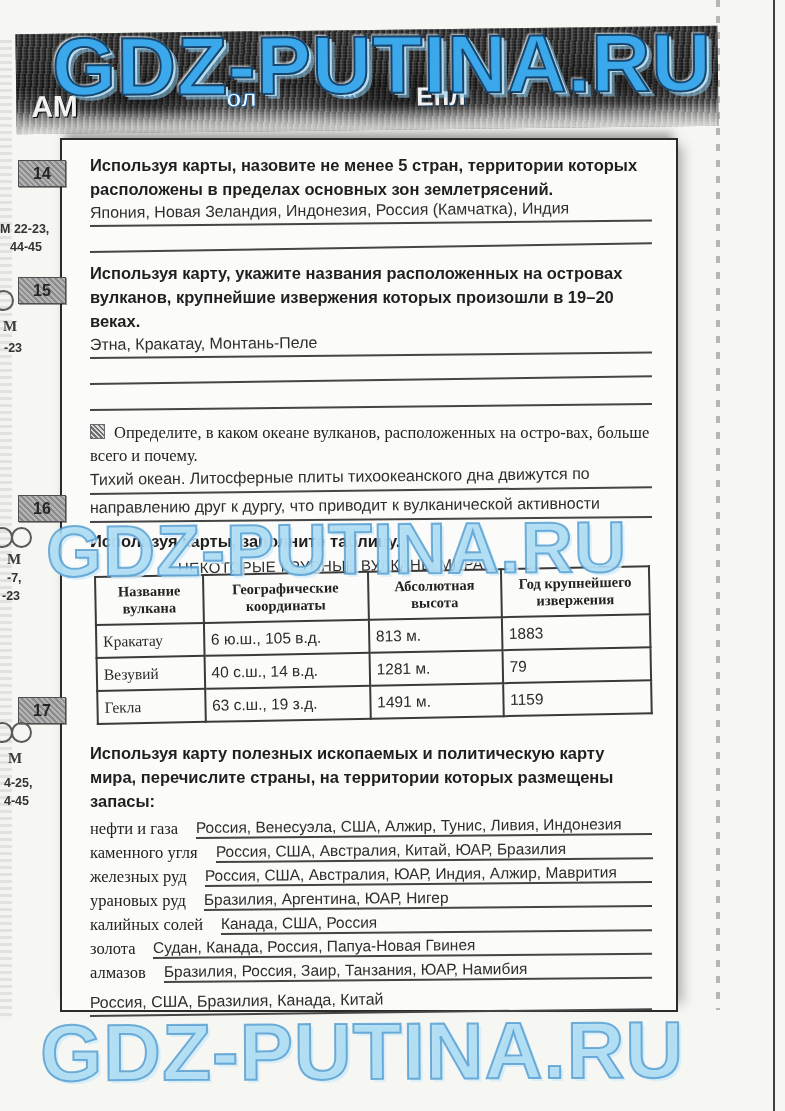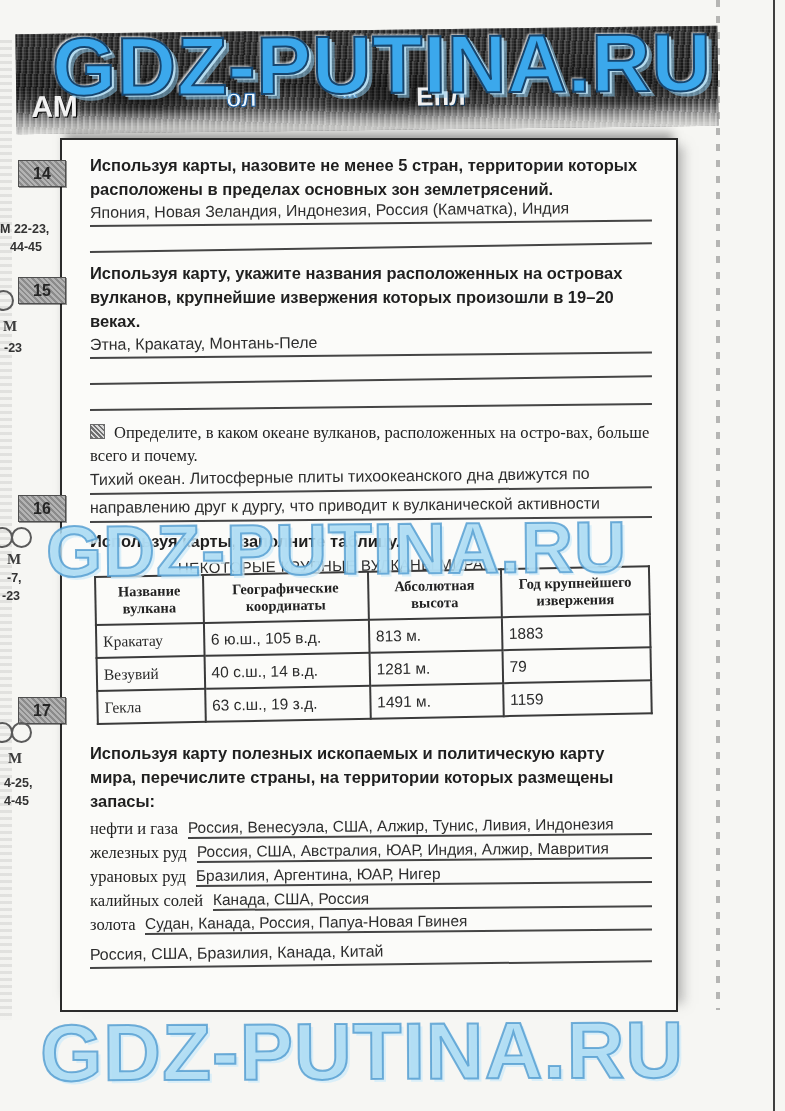--- a/index.html
+++ b/index.html
@@ -106,21 +106,21 @@
   table.volcano th,table.volcano td{border:2px solid #3a3a3a;padding:2px 6px;}
   table.volcano th{
     font-family:"Liberation Serif",serif;font-weight:bold;font-size:14.5px;line-height:17px;
     text-align:center;height:42px;color:#222;
   }
   table.volcano td{height:27px;vertical-align:middle;color:#2b2b2b;}
   td.vol-name{font-family:"Liberation Serif",serif;}
   td.vol-year{vertical-align:top;}
   .c1{width:104px;} .c2{width:166px;} .c3{width:132px;} .c4{width:150px;}
   
-  .res-row{display:flex;align-items:flex-end;height:24px;}
+  .res-row{display:flex;align-items:flex-end;height:24px;gap:8px;}
   .res-label{
     font-family:"Liberation Serif",serif;font-size:16.5px;white-space:nowrap;
     padding-right:10px;color:#222;line-height:20px;
   }
   .res-ans{
     flex:1;font-size:15.5px;line-height:19px;color:#2e2e2e;white-space:nowrap;
     border-bottom:2px solid #454545;transform:rotate(-0.5deg);transform-origin:left bottom;
     padding-bottom:0;
   }
   
@@ -240,33 +240,41 @@
       </table>
     <div class="spacer16"></div>
 
     <div class="prompt">Используя карту полезных ископаемых и политическую карту мира, перечислите страны, на территории которых размещены запасы:</div>
     <div class="spacer2"></div>
     <div class="res-row">
       <span class="res-label">нефти и газа</span>
       <span class="res-ans">Россия, Венесуэла, США, Алжир, Тунис, Ливия, Индонезия</span>
     </div>
     <div class="res-row">
+      <span class="res-label">каменного угля</span>
+      <span class="res-ans">Россия, США, Австралия, Китай, ЮАР, Бразилия</span>
+    </div>
+    <div class="res-row">
       <span class="res-label">железных руд</span>
       <span class="res-ans">Россия, США, Австралия, ЮАР, Индия, Алжир, Маврития</span>
     </div>
     <div class="res-row">
       <span class="res-label">урановых руд</span>
       <span class="res-ans">Бразилия, Аргентина, ЮАР, Нигер</span>
     </div>
     <div class="res-row">
       <span class="res-label">калийных солей</span>
       <span class="res-ans">Канада, США, Россия</span>
     </div>
     <div class="res-row">
       <span class="res-label">золота</span>
       <span class="res-ans">Судан, Канада, Россия, Папуа-Новая Гвинея</span>
     </div>
+    <div class="res-row">
+      <span class="res-label">алмазов</span>
+      <span class="res-ans">Бразилия, Россия, Заир, Танзания, ЮАР, Намибия</span>
+    </div>
     <div class="spacer8"></div>
 
     <div class="sub-ans" style="line-height:24px">Россия, США, Бразилия, Канада, Китай</div>
 
   </div>
 </div>
 
 </body></html>

